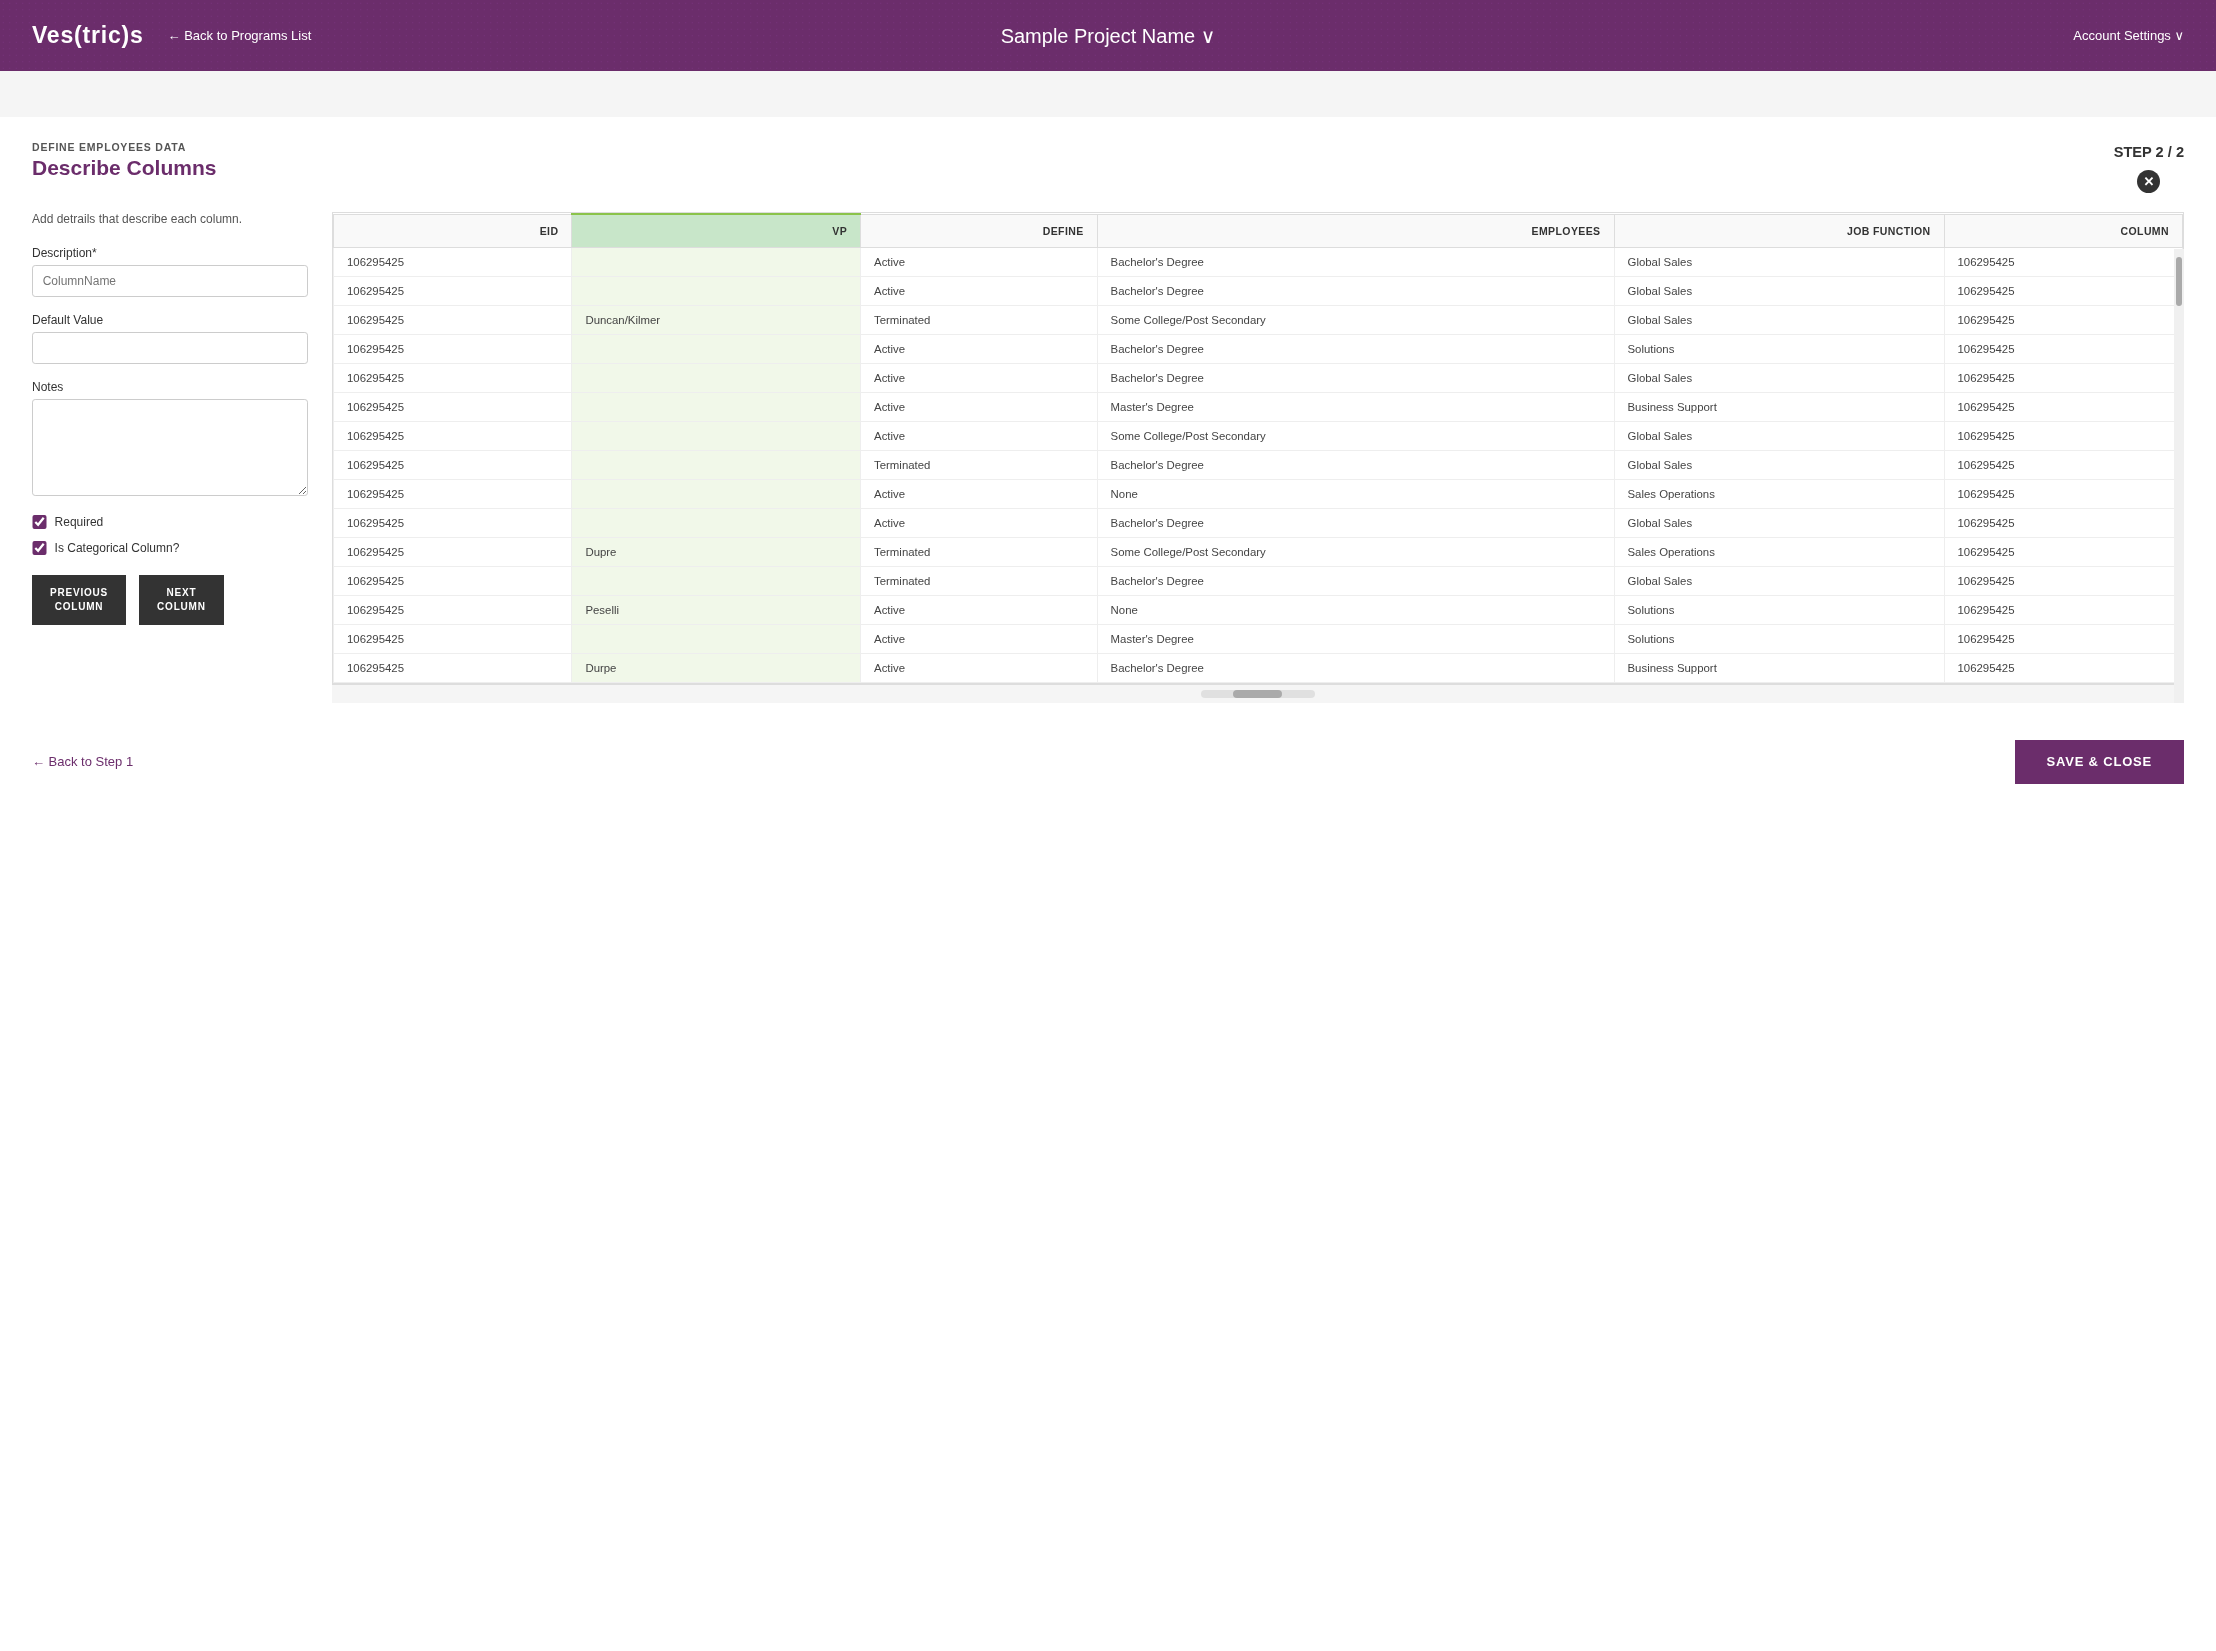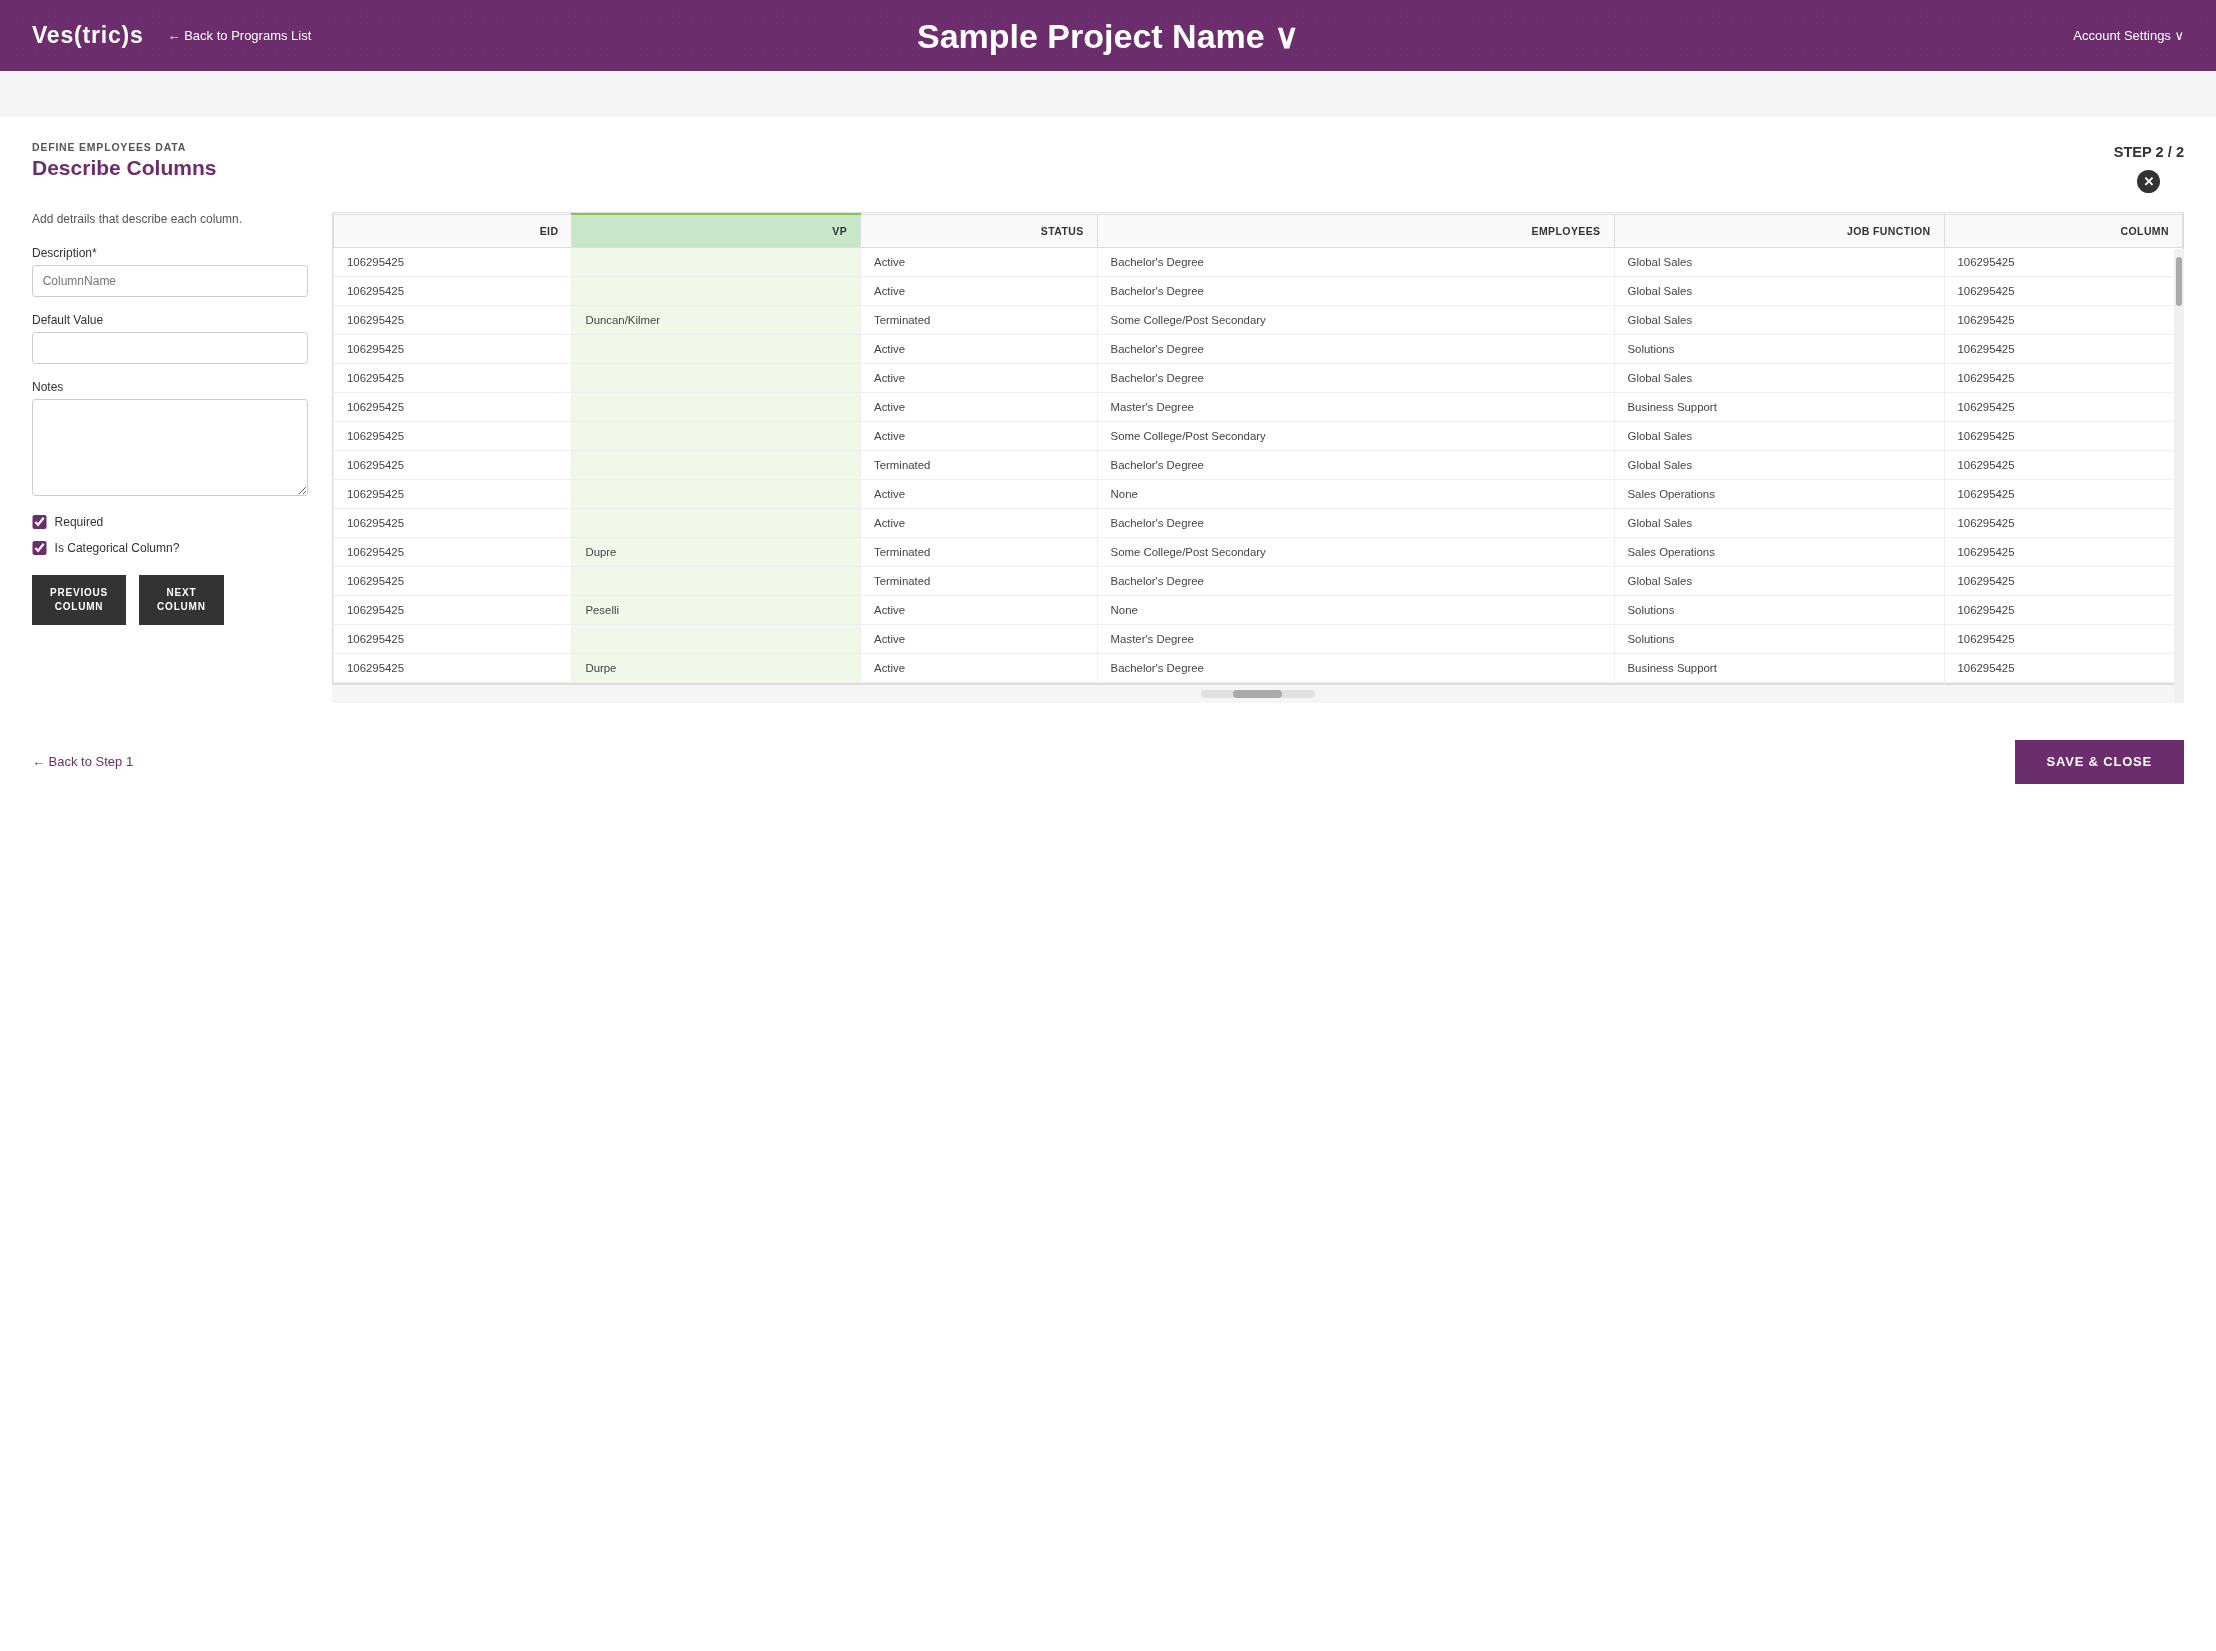--- a/index.html
+++ b/index.html
@@ -31,22 +31,22 @@
       align-items: center;
       gap: 6.5px;
       text-decoration: none;
       cursor: pointer;
     }
     .header-center {
       position: absolute;
       left: 50%;
       transform: translateX(-50%);
       color: white;
-      font-size: 34px;
-      font-weight: bold;
+      font-size: 20px;
+      font-weight: normal;
       display: flex;
       align-items: center;
       gap: 8px;
     }
     .header-right {
       color: white;
       font-size: 13px;
       display: flex;
       align-items: center;
       gap: 4.9px;
@@ -347,21 +347,21 @@
     </div>
 
     <div style="flex:1; position:relative;">
       <div class="table-wrapper">
         <div class="table-container">
           <table class="data-table">
             <thead>
               <tr id="table-header-row">
               <th>EID</th>
                   <th class="highlighted">VP</th>
-                  <th>STATUS</th>
+                  <th>DEFINE</th>
                   <th>EMPLOYEES</th>
                   <th>JOB FUNCTION</th>
                   <th>COLUMN</th>
                 </tr>
             </thead>
             <tbody id="table-body">
             <tr>
                   <td>106295425</td>
                   <td class="highlighted"></td>
                   <td>Active</td>

